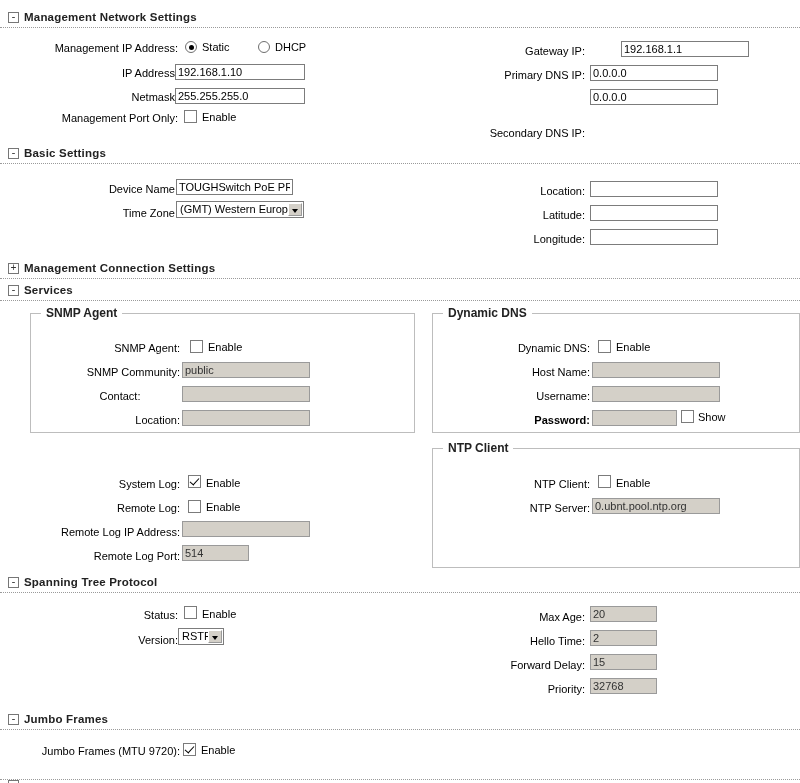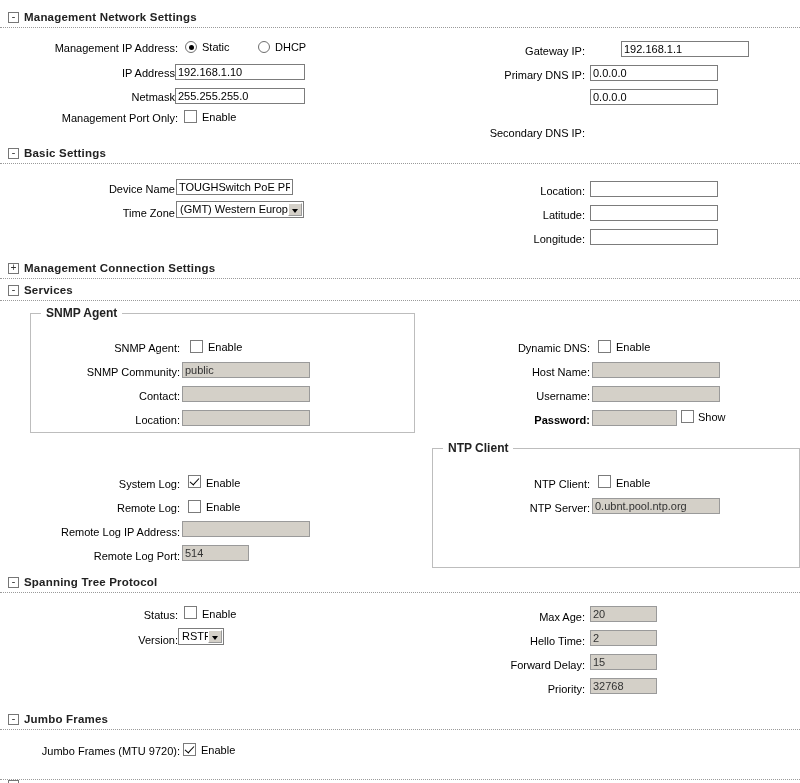--- a/index.html
+++ b/index.html
@@ -259,26 +259,29 @@
   <div class="fset" style="left:30px; top:313px; width:385px; height:120px;">
     <span class="fset-legend">SNMP Agent</span>
   </div>
   <div class="lbl" style="left:60px; top:342px; width:120px;">SNMP Agent:</div>
   <div class="cb" style="left:190px; top:340px;"></div>
   <div class="cb-lbl" style="left:208px; top:341px;">Enable</div>
 
   <div class="lbl" style="left:60px; top:366px; width:120px;">SNMP Community:</div>
   <input class="txt ro" style="left: 182px; top: 362px; width: 128px;" value="public">
 
-  <div class="lbl" style="left:60px; top:390px; width:120px;">Contact:</div>
+  <div class="lbl" style="left:60px; top:390px; width:120px;text-align:center;">Contact:</div>
   <input class="txt ro" style="left: 182px; top: 386px; width: 128px;" value="">
 
   <div class="lbl" style="left:60px; top:414px; width:120px;">Location:</div>
   <input class="txt ro" style="left: 182px; top: 410px; width: 128px;" value="">
 
+  <div class="fset" style="left:432px; top:313px; width:368px; height:120px;">
+    <span class="fset-legend">Dynamic DNS</span>
+  </div>
   <div class="lbl" style="left:455px; top:342px; width:135px;">Dynamic DNS:</div>
   <div class="cb" style="left:598px; top:340px;"></div>
   <div class="cb-lbl" style="left:616px; top:341px;">Enable</div>
 
   <div class="lbl" style="left:455px; top:366px; width:135px;">Host Name:</div>
   <input class="txt ro" style="left: 592px; top: 362px; width: 128px;" value="">
 
   <div class="lbl" style="left:455px; top:390px; width:135px;">Username:</div>
   <input class="txt ro" style="left: 592px; top: 386px; width: 128px;" value="">
 

